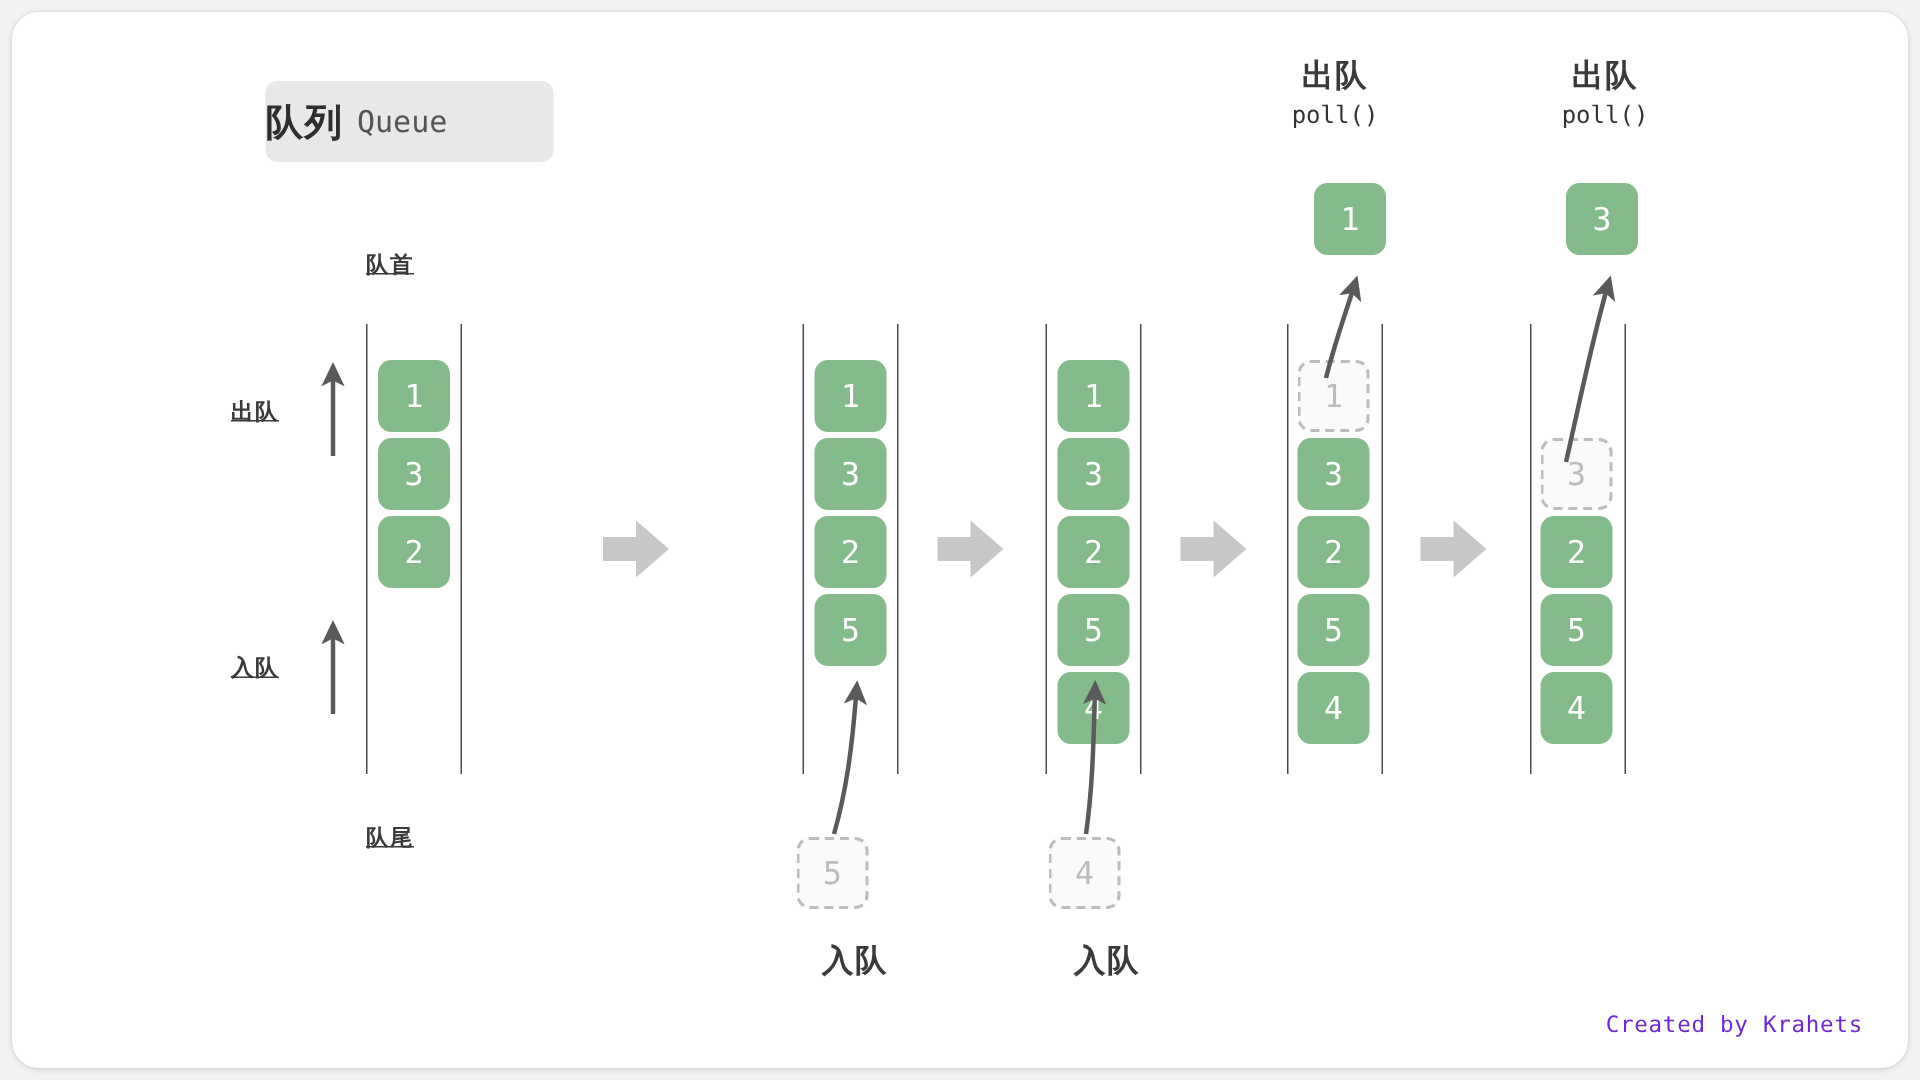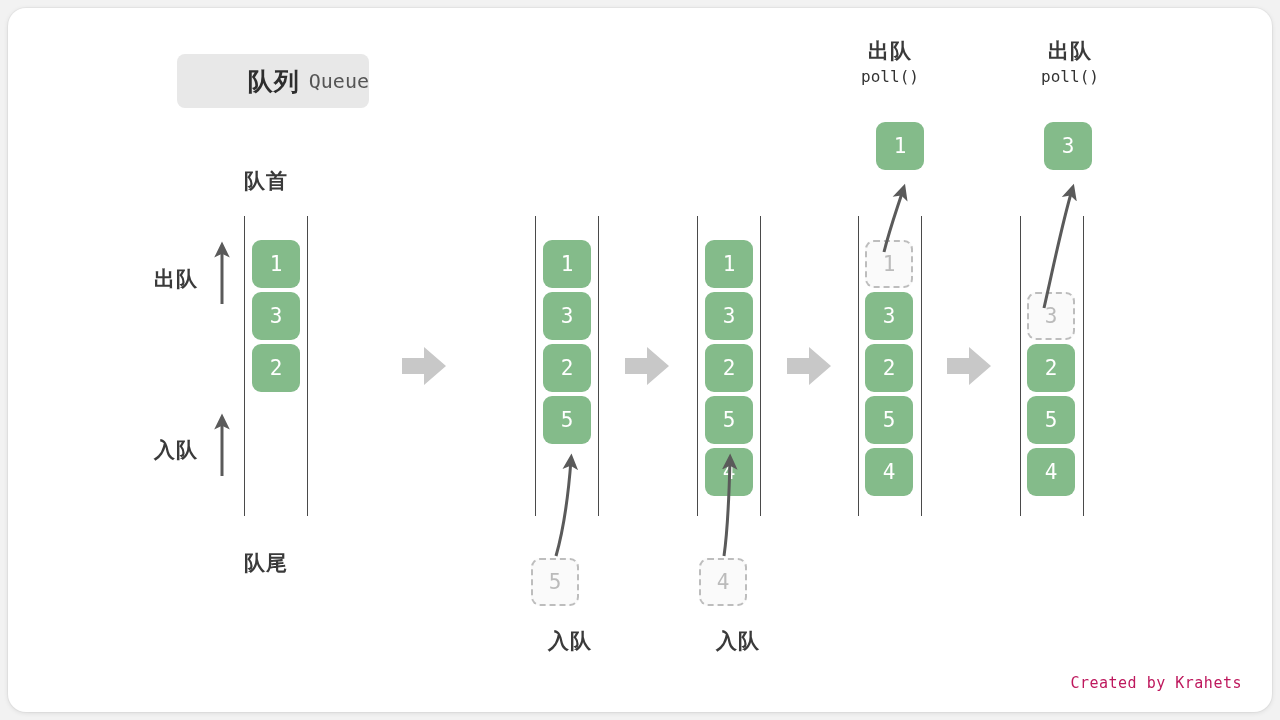--- a/index.html
+++ b/index.html
@@ -23,36 +23,36 @@
     box-shadow: 0 1px 5px rgba(0,0,0,0.10), 0 0 0 1px rgba(0,0,0,0.03);
   }
   .abs { position: absolute; }
 
   
   #title-badge {
     left: 169px; top: 46px;
     width: 192px; height: 54px;
     background: #e8e8e8;
     border-radius: 8px;
-    display: flex; align-items: center; justify-content: flex-end;
+    display: flex; align-items: center; justify-content: flex-start;
     gap: 9px;
   }
   #title-badge .t-cn {
     font-size: 25px; font-weight: bold; color: #2e2e2e;
     letter-spacing: 1px;
   }
   #title-badge .t-en {
     font-family: "DejaVu Sans Mono", monospace;
     font-size: 20px; color: #555555;
   }
 
   
   .cn-label {
-    font-size: 21px; font-weight: bold; color: #3a3a3a;
-    white-space: nowrap; letter-spacing: 1px;
+    font-size: 15px; font-weight: bold; color: #3a3a3a;
+    white-space: nowrap; letter-spacing: 1px; text-decoration: underline;
   }
   .op-label {
     text-align: center; white-space: nowrap; line-height: 1.42;
   }
   .op-label .cn {
     display: block; font-size: 21px; font-weight: bold; color: #3a3a3a;
     letter-spacing: 1px;
   }
   .op-label .code {
     display: block;
@@ -81,21 +81,21 @@
     background: #fafafa;
     border: 2px dashed #bdbdbd;
     color: #bbbbbb;
   }
 
   
   #credit {
     right: 30px; bottom: 20px;
     font-family: "DejaVu Sans Mono", monospace;
     font-size: 15px;
-    color: #be185d;
+    color: #6d28d9;
     letter-spacing: 0.5px;
   }
 
   svg.overlay { position: absolute; left:0; top:0; width:1280px; height:720px; pointer-events:none; }
 </style>
 </head>
 <body>
 
 <div id="canvas">
   <div id="card">

